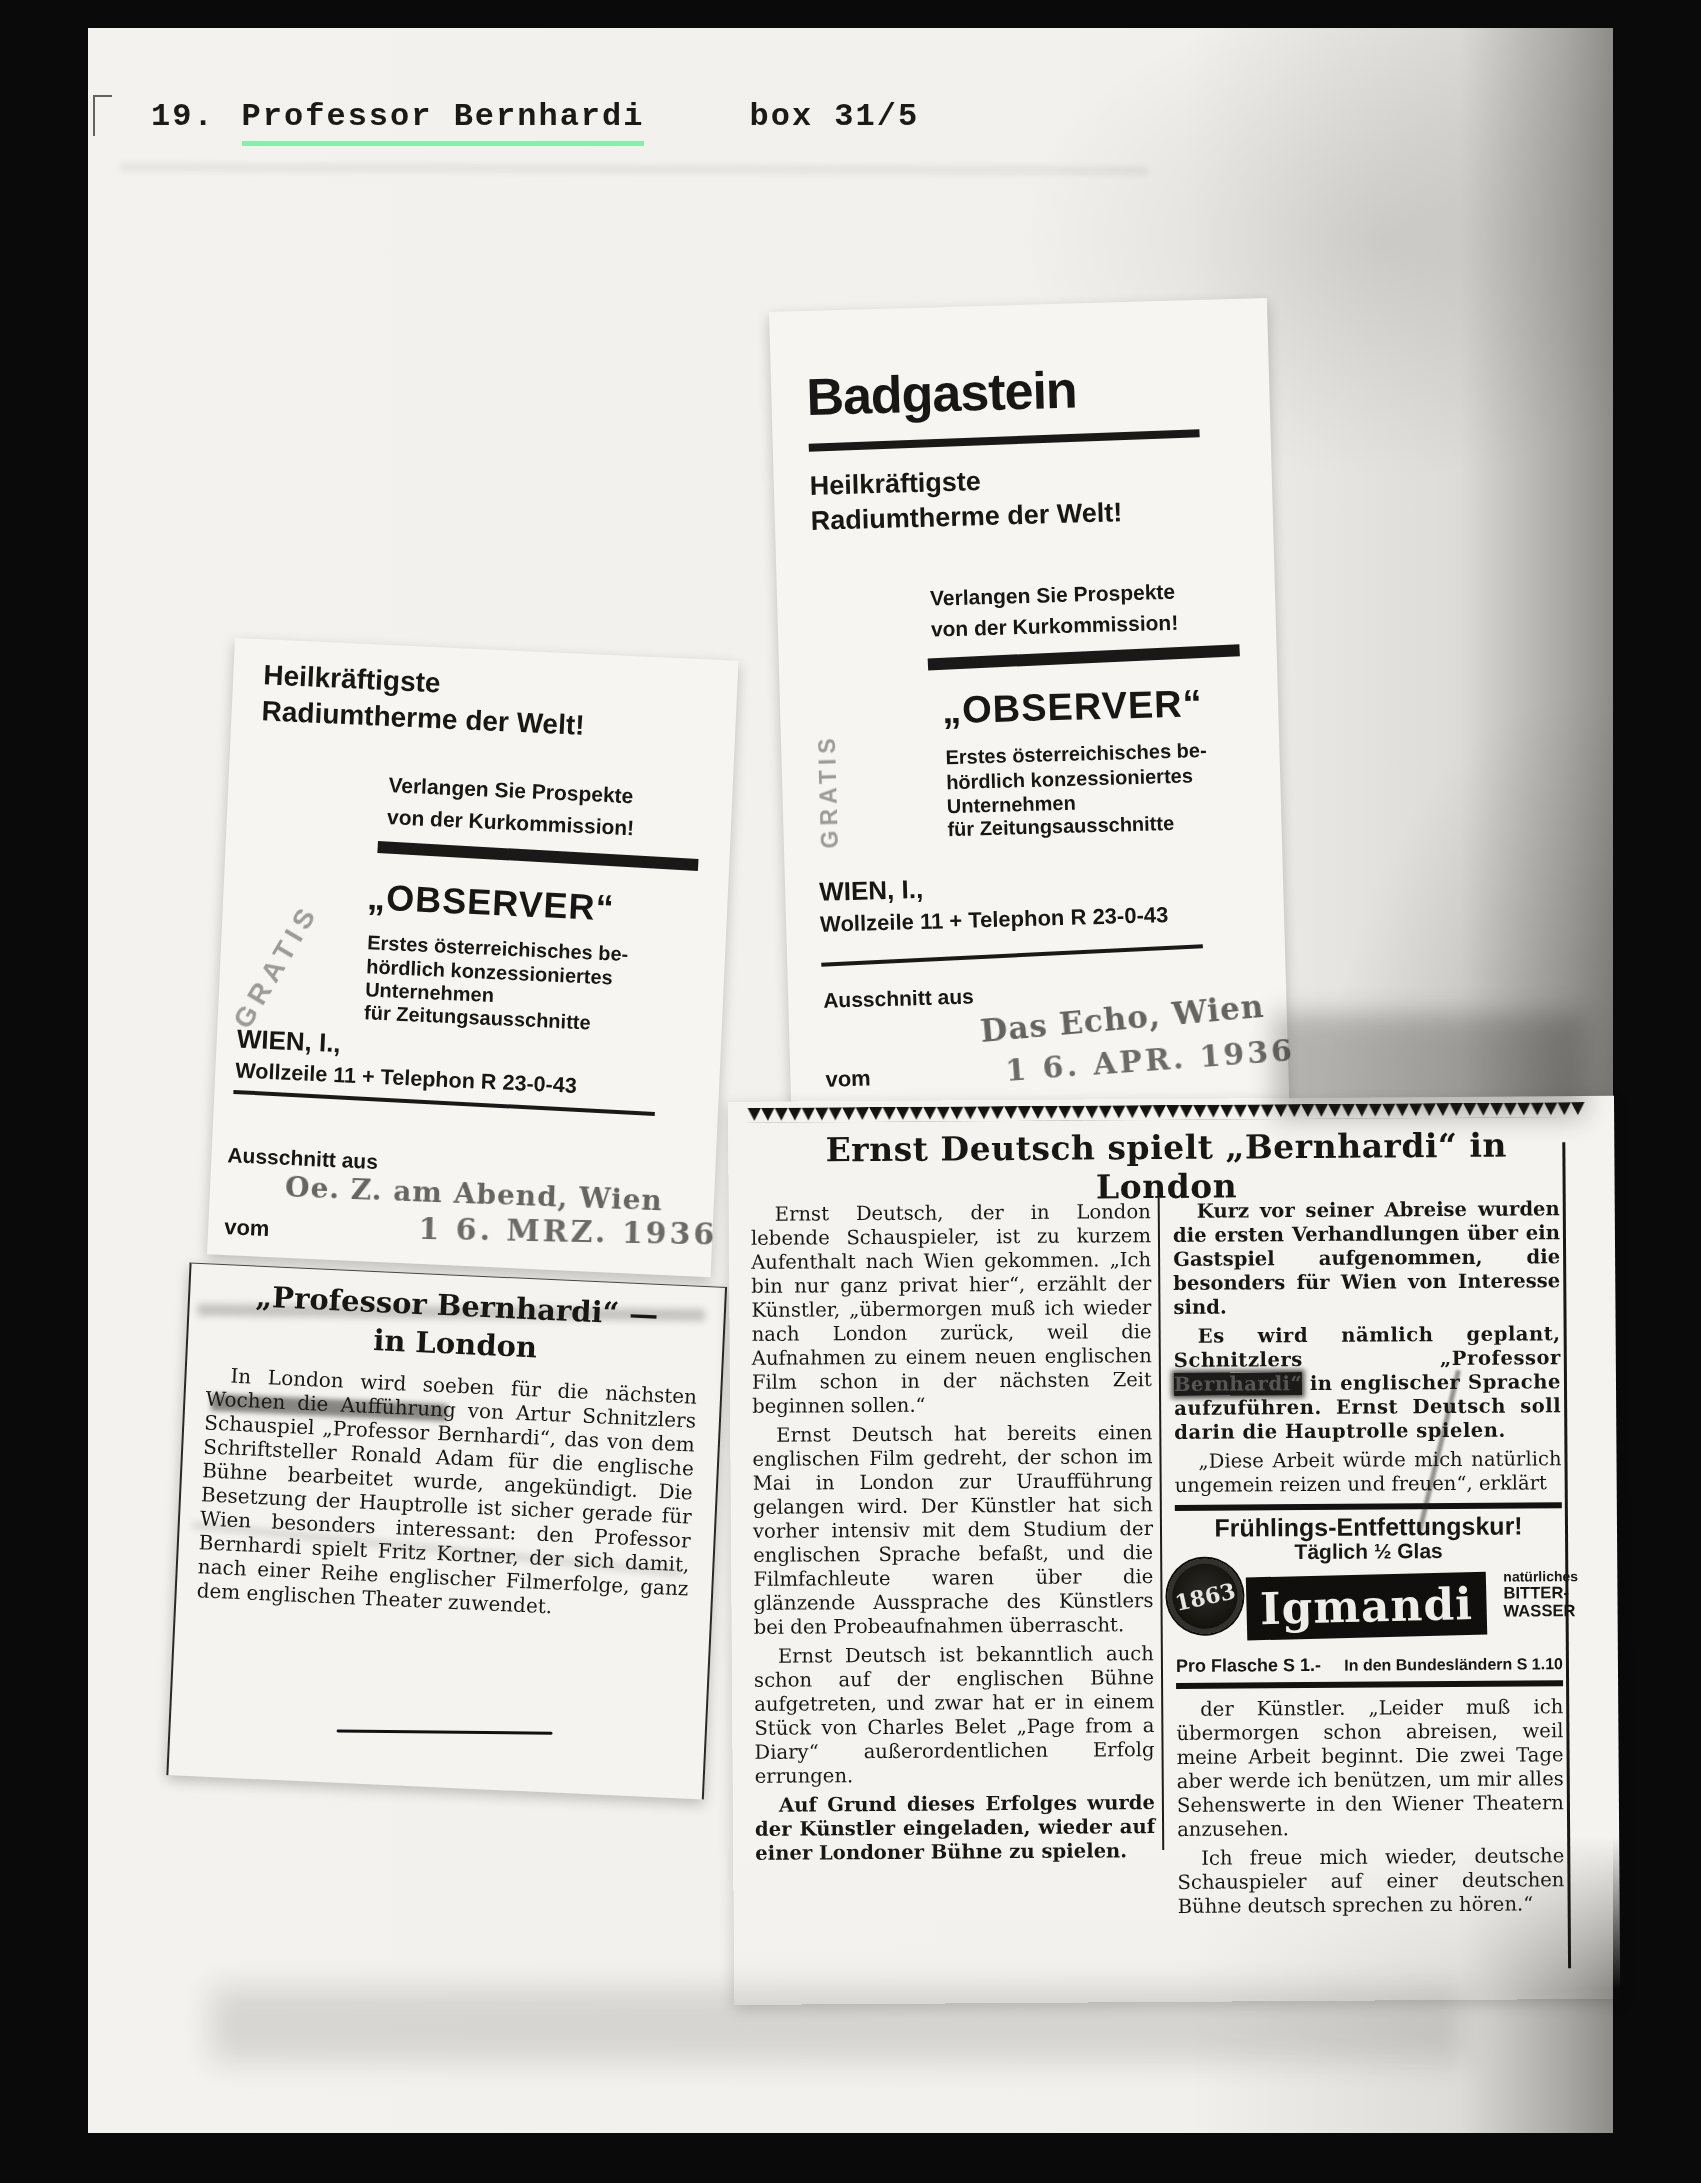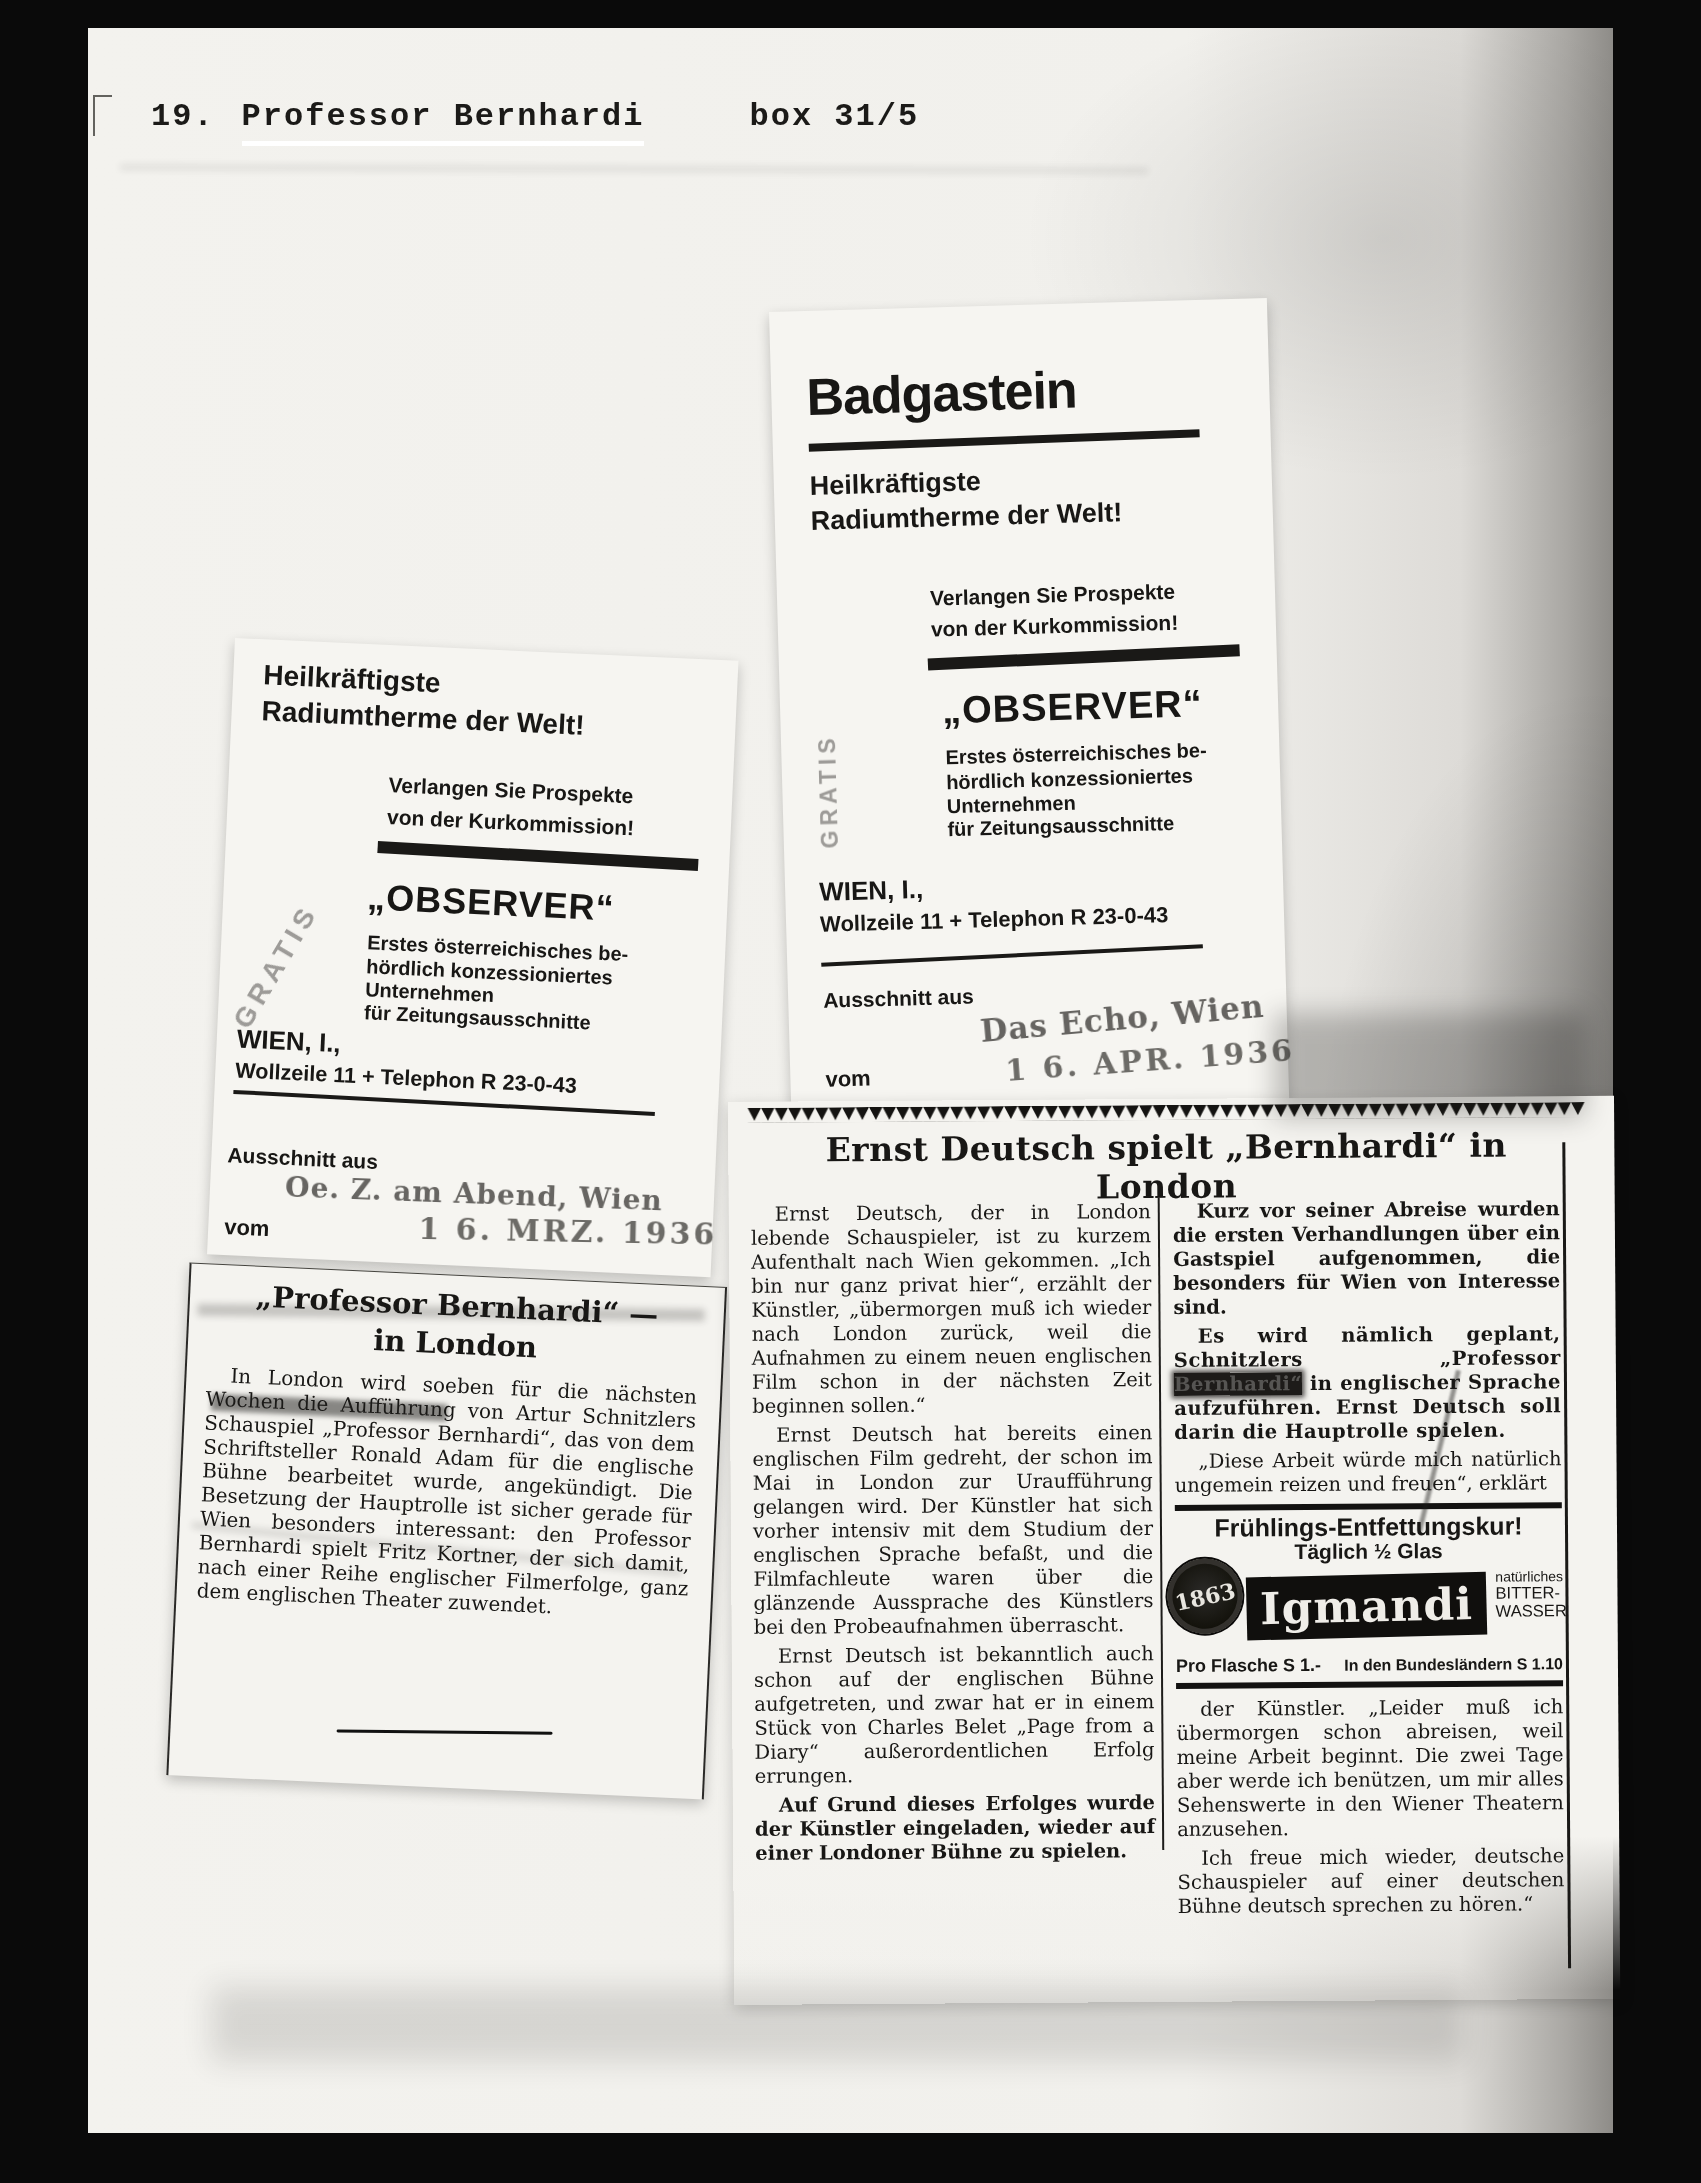--- a/index.html
+++ b/index.html
@@ -10,21 +10,21 @@
   .page{left:88px;top:28px;width:1525px;height:2105px;
     background:
       radial-gradient(602px 401px at 85% 10%, rgba(0,0,0,.10), transparent 60%),
       radial-gradient(452px 803px at 99% 55%, rgba(0,0,0,.20), transparent 62%),
       linear-gradient(90deg,#f3f2ee 0%,#f1f0ec 72%,#dddbd7 90%,#a9a7a3 97%,#8e8c88 100%);
   }
   
   .header{left:151px;top:98px;font-family:"Liberation Mono","DejaVu Sans Mono",monospace;
           font-weight:bold;font-size:32px;letter-spacing:2px;color:#1b1a18;white-space:nowrap;}
   .header .num{margin-right:27px;}
-  .header .title{border-bottom:5px solid #ffffff;padding-bottom:6px;}
+  .header .title{border-bottom:5px solid #86efac;padding-bottom:6px;}
   .header .box{margin-left:105px;}
   .corner-mark{left:93px;top:95px;width:17px;height:39px;
     border-left:2.5px solid #34332f;border-top:2.5px solid #34332f;opacity:.75;}
   .smudge{background:#1d1c1a;filter:blur(3.5px);}
   
   .paper{background:#f6f5f1;box-shadow:0 5px 13px rgba(0,0,0,.22);}
   .slip-text{font-weight:bold;white-space:nowrap;}
   .rule{background:#1a1917;}
   .stampgrey{font-family:"DejaVu Serif",serif;font-weight:bold;color:#55534f;
              opacity:.85;filter:blur(0.4px);white-space:nowrap;}
@@ -148,21 +148,21 @@
           <div style="position:absolute;left:-8px;top:-13px;width:75px;height:75px;border-radius:50%;
                       background:radial-gradient(circle at 50% 45%, #2b2a28 0%, #111009 70%);
                       box-shadow:inset 0 0 0 5px #33312d, 0 0 0 2px #0c0b0a;transform:rotate(-12deg);
                       display:flex;align-items:center;justify-content:center;">
             <span style="color:#e8e6e0;font-family:'DejaVu Serif',serif;font-weight:bold;font-size:22px;">1863</span>
           </div>
           <div style="position:absolute;left:71px;top:4px;width:240px;height:63px;background:#100f0d;
                       display:flex;align-items:center;justify-content:center;transform:rotate(-1deg);">
             <span style="color:#efede8;font-family:'DejaVu Serif',serif;font-weight:bold;font-size:44px;letter-spacing:1px;">Igmandi</span>
           </div>
-          <div style="position:absolute;left:320px;top:0;width:73px;font-family:'Liberation Sans',sans-serif;font-weight:normal;line-height:1.08;">
+          <div style="position:absolute;left:328px;top:0;width:73px;font-family:'Liberation Sans',sans-serif;font-weight:bold;line-height:1.08;">
             <div style="font-size:14px;">natürliches</div>
             <div style="font-size:16.6px;">BITTER-</div>
             <div style="font-size:16.6px;">WASSER</div>
           </div>
         </div>
         <div style="display:flex;justify-content:space-between;align-items:baseline;margin:2px 0 4px 0;
                     font-family:'Liberation Sans',sans-serif;font-weight:bold;">
           <span style="font-size:18px;">Pro Flasche S 1.-</span>
           <span style="font-size:16px;">In den Bundesländern S 1.10</span>
         </div>

